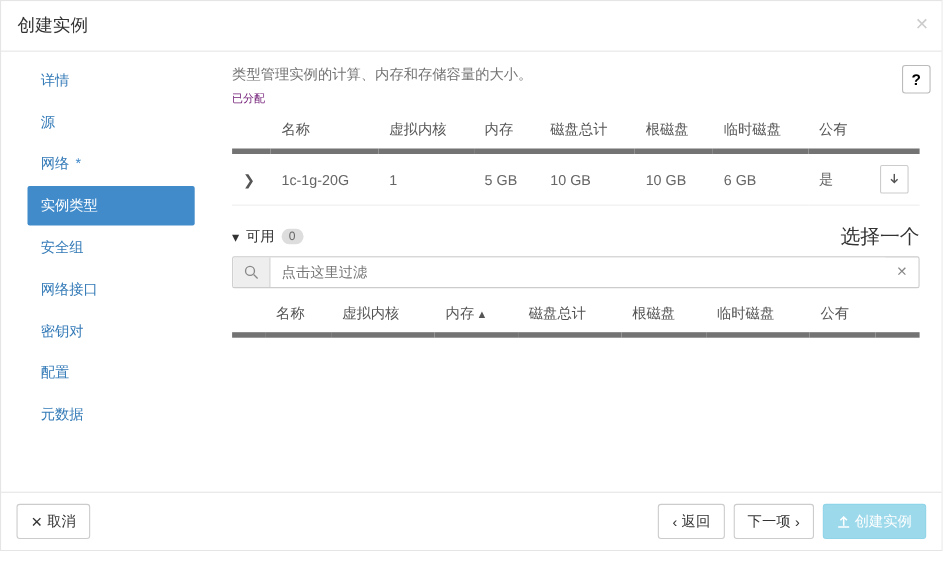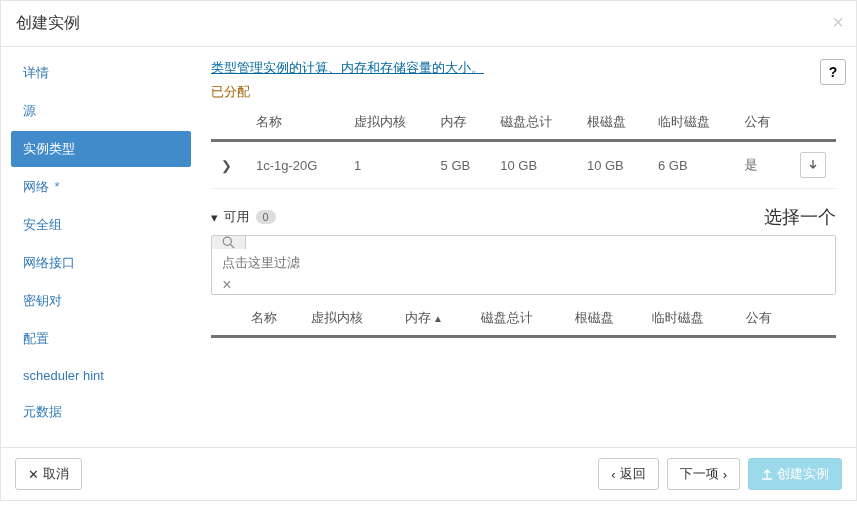--- a/index.html
+++ b/index.html
@@ -2,38 +2,38 @@
 <html><head>
   <meta charset="utf-8">
   <style>
     * { box-sizing: border-box; margin: 0; padding: 0; }
     body { font-family: "Helvetica Neue", Arial, "Microsoft YaHei", sans-serif; font-size: 13px; color: #333; background: #fff; width: 857px; }
     .modal { border: 1px solid #e5e5e5; background: #fff; }
     .modal-header { padding: 12px 15px; border-bottom: 1px solid #e5e5e5; position: relative; }
     .modal-header h3 { font-size: 16px; font-weight: 500; color: #333; }
     .close-x { position: absolute; right: 12px; top: 10px; font-size: 20px; color: #ccc; cursor: pointer; background: none; border: none; }
     .modal-body { display: flex; min-height: 400px; }
-    .sidebar { width: 200px; padding: 8px 10px; }
+    .sidebar { width: 200px; padding: 8px 24px; }
     .side-item { display: block; padding: 9px 12px; color: #337ab7; text-decoration: none; border-radius: 2px; margin-bottom: 2px; cursor: pointer; font-size: 13px; }
     .side-item.active { background: #428bca; color: #fff; }
     .side-item .star { color: #428bca; margin-left: 2px; }
     .content { flex: 1; padding: 12px 20px 12px 10px; position: relative; }
-    .desc { font-size: 13px; color: #0369a1; margin-bottom: 6px; text-decoration: underline; }
+    .desc { font-size: 13px; color: #737373; margin-bottom: 6px; }
     .help-btn { position: absolute; right: 10px; top: 12px; width: 26px; height: 26px; border: 1px solid #bbb; border-radius: 3px; background: #fff; font-weight: bold; font-size: 14px; cursor: pointer; display:flex; align-items:center; justify-content:center; }
-    .section-label { font-size: 13px; color: #a16207; margin-top: 6px; margin-bottom: 4px; }
+    .section-label { font-size: 10px; color: #701a75; margin-top: 6px; margin-bottom: 4px; }
     table.data { width: 100%; border-collapse: collapse; font-size: 13px; }
-    table.data thead th { text-align: left; font-weight: 500; color: #555; padding: 8px 10px; border-bottom: 3px solid #737373; }
+    table.data thead th { text-align: left; font-weight: 500; color: #555; padding: 8px 10px; border-bottom: 5px solid #737373; }
     table.data tbody td { padding: 10px 10px; border-bottom: 1px solid #eee; color: #666; }
     .chevron { cursor: pointer; color: #555; margin-right: 4px; }
     .arrow-btn { width: 26px; height: 26px; border: 1px solid #ccc; border-radius: 2px; background: #fff; cursor: pointer; display:inline-flex; align-items:center; justify-content:center; font-size: 13px; color:#555;}
     .avail-row { display: flex; justify-content: space-between; align-items: center; margin-top: 16px; margin-bottom: 6px; }
     .avail-left { display: flex; align-items: center; gap: 6px; font-size: 13px; color: #333; cursor:pointer; }
     .badge { background: #ddd; color: #666; border-radius: 8px; padding: 1px 7px; font-size: 11px; }
     .select-one { font-size: 18px; color: #333; }
-    .filter-row { display: flex; width: 100%; border: 1px solid #ccc; border-radius: 2px; overflow: hidden; flex-direction: column; }
+    .filter-row { display: flex; width: 100%; border: 1px solid #ccc; border-radius: 2px; overflow: hidden; }
     .filter-icon { width: 34px; background: #eee; border-right: 1px solid #ccc; display:flex; align-items:center; justify-content:center; color:#777; }
     .filter-input { flex: 1; border: none; padding: 6px 10px; font-size: 13px; outline: none; color:#999; }
     .clear-x { width: 30px; display:flex; align-items:center; justify-content:center; color:#888; cursor:pointer; font-size:16px; }
     .sort-caret { font-size: 10px; margin-left:2px; }
     .modal-footer { border-top: 1px solid #e5e5e5; padding: 10px 14px; display:flex; justify-content: space-between; align-items:center; }
     .btn { border: 1px solid #ccc; background: #fff; padding: 6px 12px; border-radius: 3px; font-size: 13px; cursor: pointer; display:inline-flex; align-items:center; gap:4px; color:#333;}
     .btn-primary { background: #5bc0de; border-color: #46b8da; color: #fff; opacity:0.85;}
     .btn-primary.semi { opacity:0.6;}
     .footer-right { display:flex; gap:8px; }
     svg { display:block; }
@@ -44,27 +44,26 @@
 <div class="modal">
   <div class="modal-header">
     <h3>创建实例</h3>
     <button class="close-x">×</button>
   </div>
 
   <div class="modal-body">
     <div class="sidebar">
       <a class="side-item"><span>详情</span></a>
       <a class="side-item"><span>源</span></a>
+      <a class="side-item"><span>网络</span><span class="star"> *</span></a>
       <a class="side-item active"><span>实例类型</span></a>
-      <a class="side-item"><span>网络</span><span class="star"> *</span></a>
       <a class="side-item"><span>安全组</span></a>
       <a class="side-item"><span>网络接口</span></a>
       <a class="side-item"><span>密钥对</span></a>
       <a class="side-item"><span>配置</span></a>
-      <a class="side-item"><span>scheduler hint</span></a>
       <a class="side-item"><span>元数据</span></a>
     </div>
 
     <div class="content">
       <div class="desc">类型管理实例的计算、内存和存储容量的大小。</div>
       <button class="help-btn">?</button>
 
       <div class="section-label">已分配</div>
 
       <table class="data">

